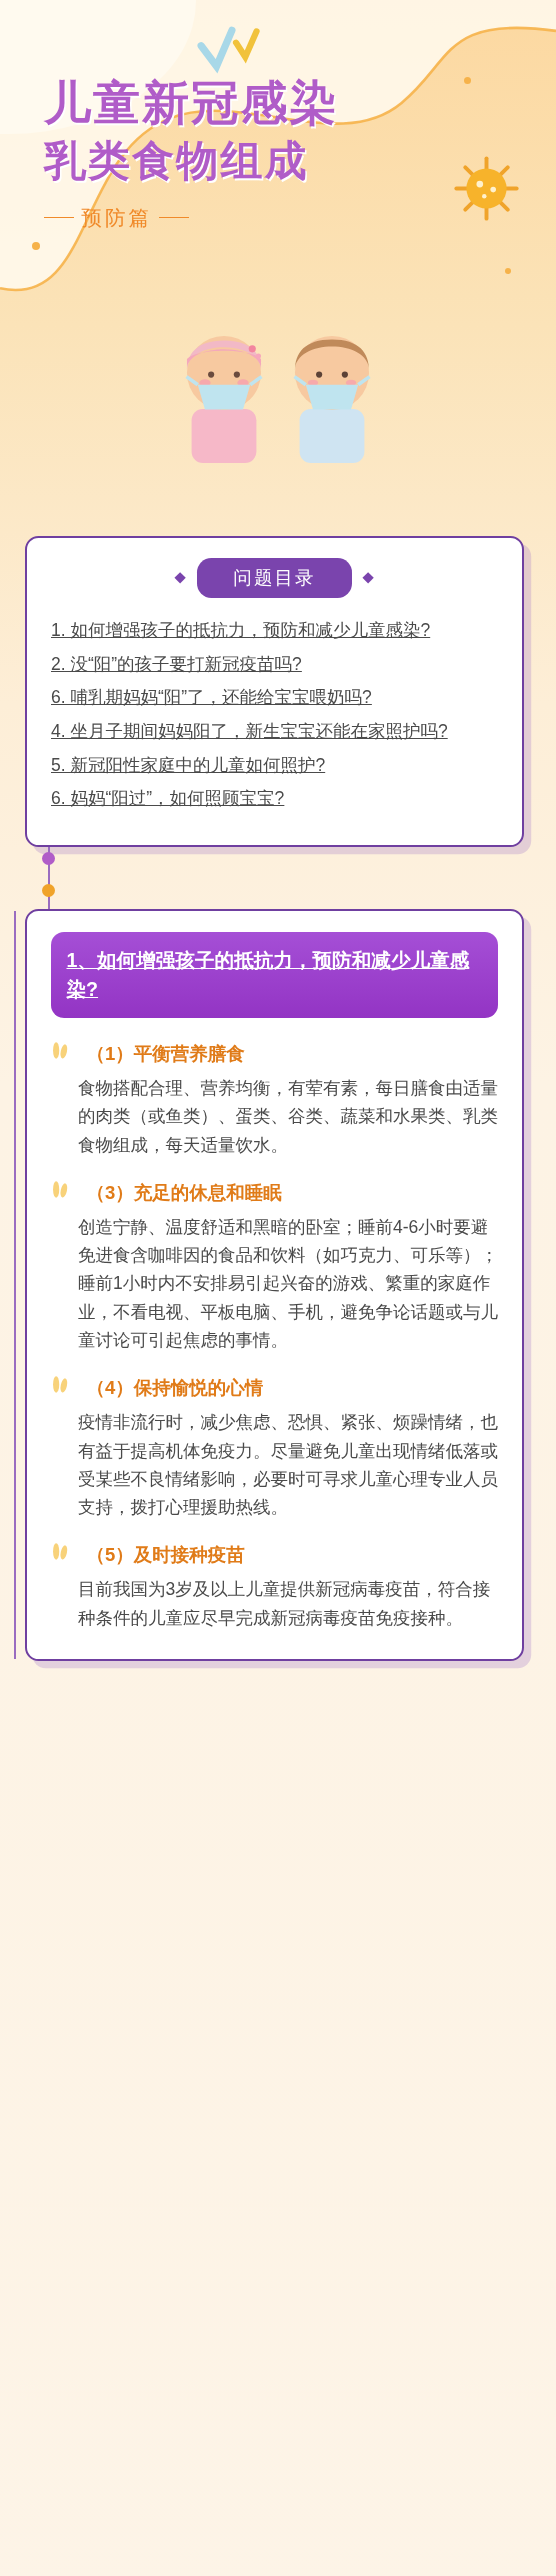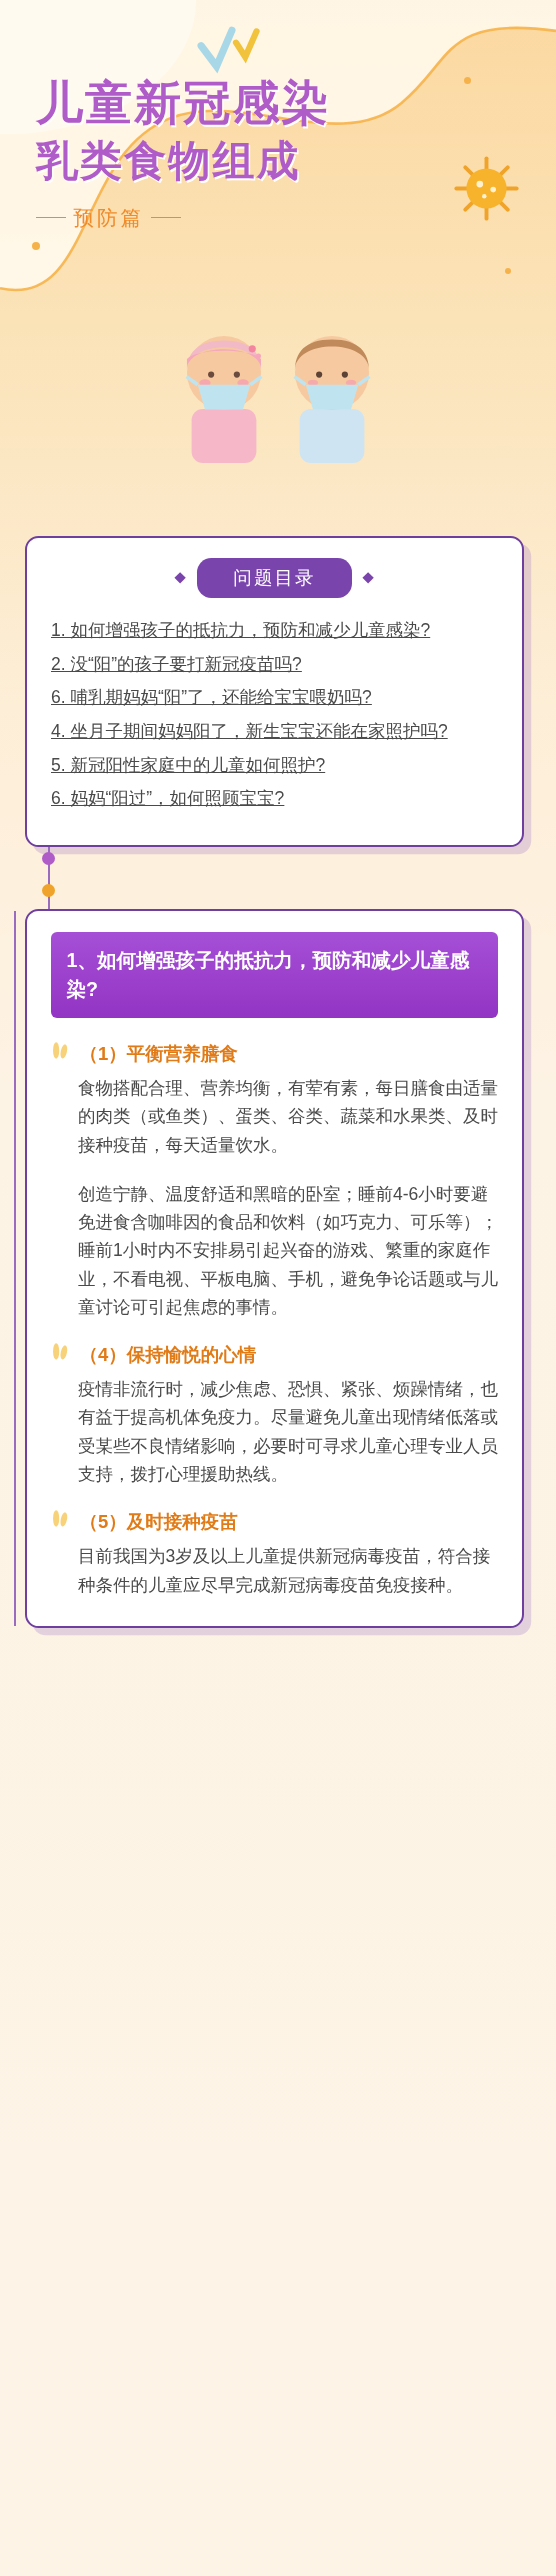--- a/index.html
+++ b/index.html
@@ -29,21 +29,21 @@
     position: absolute; left: 0; top: 0; width: 556px; height: 422px;
   }
   .dot { position: absolute; border-radius: 50%; }
 
   
   .hero {
     position: relative;
     height: 536px;
   }
   .title-wrap {
-    position: absolute; left: 36px; top: 77px; width: 361px;
+    position: absolute; left: 44px; top: 77px; width: 361px;
   }
   .title-main {
     font-size: 47px; font-weight: bold; letter-spacing: 2.1px;
     line-height: 1.12;
     color: #b05cc8;
     -webkit-text-stroke: 0px;
     text-shadow: 1.5px 1.5px 0 #ffffff;
   }
   .title-sub {
     font-size: 42px; font-weight: bold; letter-spacing: 2.1px;
@@ -108,27 +108,28 @@
   .connector .cdot {
     position: absolute; width: 13.4px; height: 13.4px; border-radius: 50%; background: #b05cc8;
   }
 
   
   .q-head {
     background: #9a3fd0;
     background: linear-gradient(180deg,#a54fd6,#9334c4);
     color: #ffffff;
     font-size: 19.6px; line-height: 1.5; font-weight: bold;
-    border-radius: 6px;
+    border-radius: 13px;
     padding: 13.4px 15.5px;
     margin-bottom: 23px;
+    text-decoration: underline;
   }
   .item { margin-bottom: 20.6px; }
   .item-title {
-    display: flex; align-items: flex-start; gap: 11px;
+    display: flex; align-items: flex-start; gap: 18px;
     color: #e07b18; font-size: 18.5px; font-weight: bold;
     margin-bottom: 8.2px;
   }
   .bunny {
     flex: 0 0 auto; width: 17.5px; height: 24px; margin-top: 1px;
   }
   .item-body {
     font-size: 17.5px; line-height: 1.62; color: #4a4a4a;
     padding-left: 27px;
   }
@@ -244,25 +245,32 @@
     <div class="q-head">1、如何增强孩子的抵抗力，预防和减少儿童感染?</div>
 
     <div class="item">
       <div class="item-title">
         <svg class="bunny" viewBox="0 0 34 46">
           <ellipse cx="10" cy="16" rx="6" ry="16" fill="#f8d27a"></ellipse>
           <ellipse cx="25" cy="18" rx="6" ry="14" fill="#f8d27a" transform="rotate(12 25 18)"></ellipse>
         </svg>
         <span>（1）平衡营养膳食</span>
       </div>
-      <div class="item-body">食物搭配合理、营养均衡，有荤有素，每日膳食由适量的肉类（或鱼类）、蛋类、谷类、蔬菜和水果类、及时接种疫苗，每天适量饮水。</div>
+      <div class="item-body">食物搭配合理、营养均衡，有荤有素，每日膳食由适量的肉类（或鱼类）、蛋类、谷类、蔬菜和水果类、乳类食物组成，每天适量饮水。</div>
     </div>
 
 
     <div class="item">
+      <div class="item-title">
+        <svg class="bunny" viewBox="0 0 34 46">
+          <ellipse cx="10" cy="16" rx="6" ry="16" fill="#f8d27a"></ellipse>
+          <ellipse cx="25" cy="18" rx="6" ry="14" fill="#f8d27a" transform="rotate(12 25 18)"></ellipse>
+        </svg>
+        <span>（3）充足的休息和睡眠</span>
+      </div>
       <div class="item-body">创造宁静、温度舒适和黑暗的卧室；睡前4-6小时要避免进食含咖啡因的食品和饮料（如巧克力、可乐等）；睡前1小时内不安排易引起兴奋的游戏、繁重的家庭作业，不看电视、平板电脑、手机，避免争论话题或与儿童讨论可引起焦虑的事情。</div>
     </div>
 
     <div class="item">
       <div class="item-title">
         <svg class="bunny" viewBox="0 0 34 46">
           <ellipse cx="10" cy="16" rx="6" ry="16" fill="#f8d27a"></ellipse>
           <ellipse cx="25" cy="18" rx="6" ry="14" fill="#f8d27a" transform="rotate(12 25 18)"></ellipse>
         </svg>
         <span>（4）保持愉悦的心情</span>

